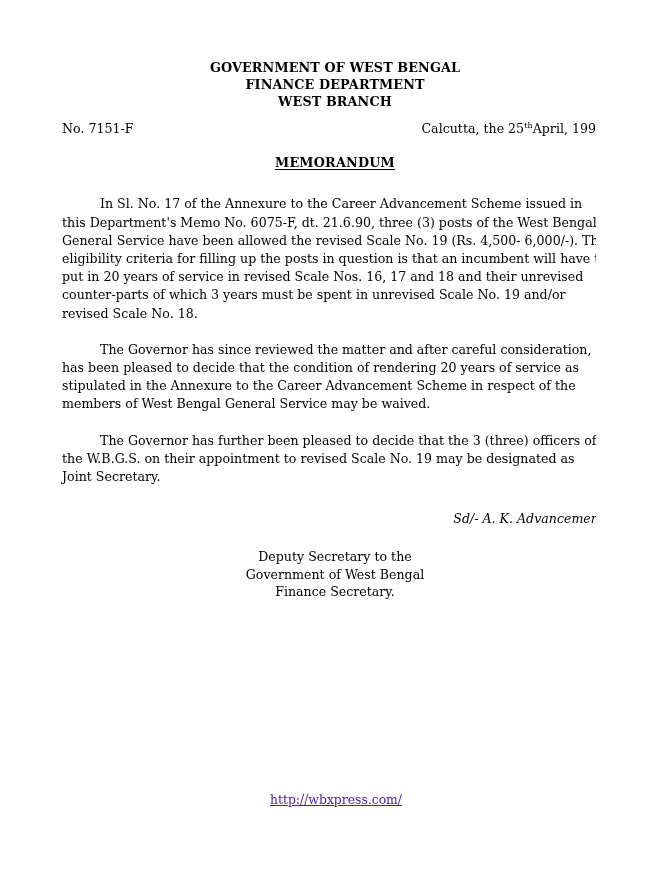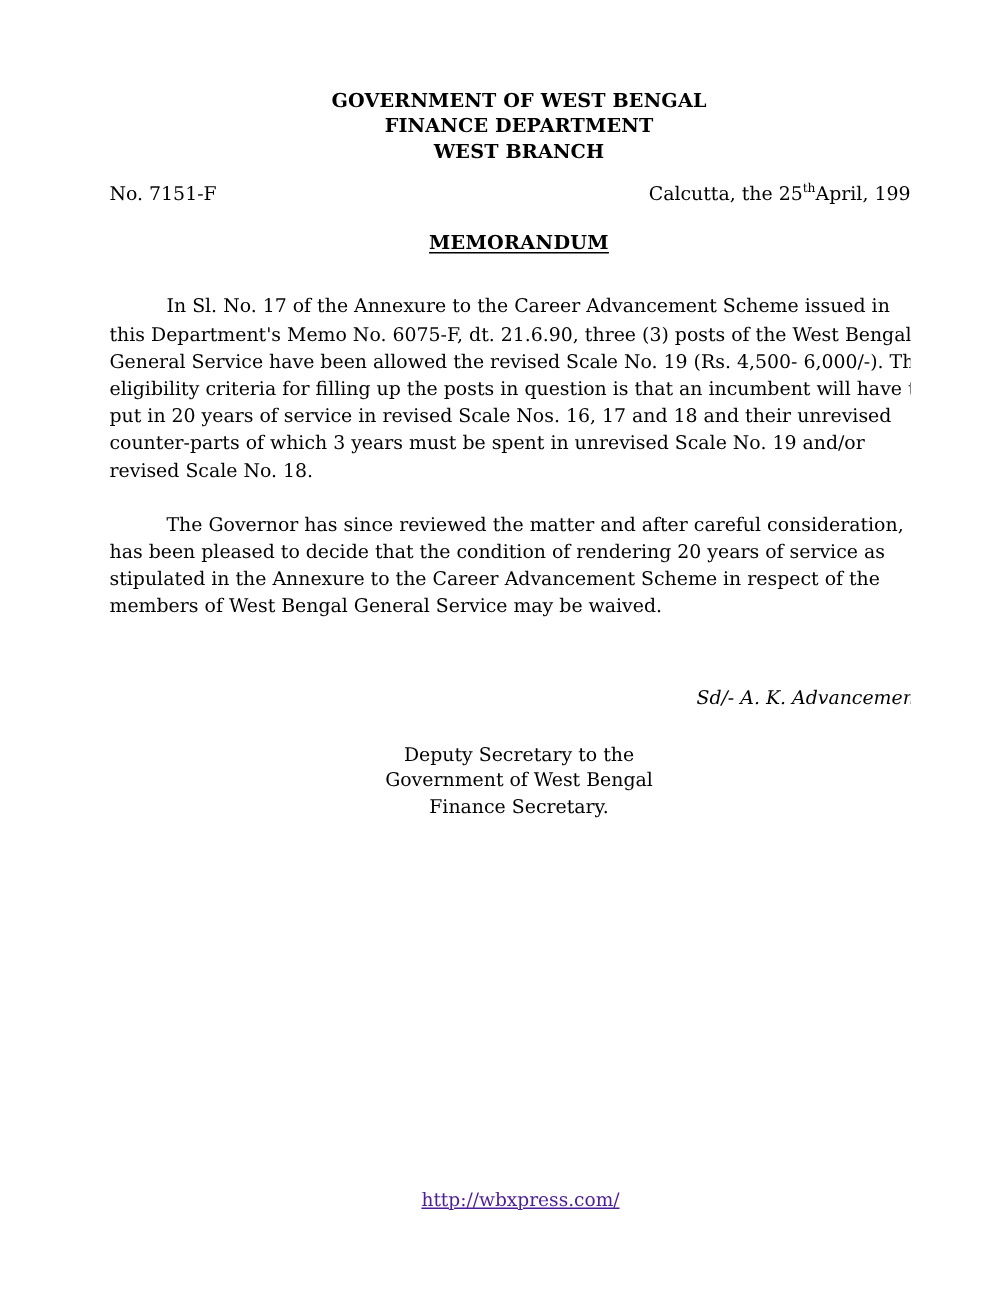--- a/index.html
+++ b/index.html
@@ -10,21 +10,21 @@
   body {
     width: 672px;
     height: 870px;
     position: relative;
     font-family: "DejaVu Serif", "Liberation Serif", serif;
     color: #000000;
     -webkit-font-smoothing: antialiased;
   }
   .page {
     position: absolute;
-    left: 11px;
+    left: 0;
     top: 0;
     width: 596px;
     height: 870px;
     overflow: hidden;
     border-radius: 25px;
   }
   .content {
     position: absolute;
     left: 62px;
     top: 60px;
@@ -136,20 +136,21 @@
 
     <div class="memo-title">
       <span>MEMORANDUM</span>
     </div>
 
     <div class="body-block">
       <p class="para">In Sl. No. 17 of the Annexure to the Career Advancement Scheme issued in this Department's Memo No. 6075-F, dt. 21.6.90, three (3) posts of the West Bengal General Service have been allowed the revised Scale No. 19 (Rs. 4,500- 6,000/-). The eligibility criteria for filling up the posts in question is that an incumbent will have to put in 20 years of service in revised Scale Nos. 16, 17 and 18 and their unrevised counter-parts of which 3 years must be spent in unrevised Scale No. 19 and/or revised Scale No. 18.</p>
       <div class="gap-1"></div>
       <p class="para">The Governor has since reviewed the matter and after careful consideration, has been pleased to decide that the condition of rendering 20 years of service as stipulated in the Annexure to the Career Advancement Scheme in respect of the members of West Bengal General Service may be waived.</p>
       <div class="gap-1"></div>
+      <p class="para">The Governor has further been pleased to decide that the 3 (three) officers of the W.B.G.S. on their appointment to revised Scale No. 19 may be designated as Joint Secretary.</p>
     </div>
 
     <div class="signature">Sd/- A. K. Advancement,</div>
 
     <div class="designation">
       <div>Deputy Secretary to the</div>
       <div>Government of West Bengal</div>
       <div>Finance Secretary.</div>
     </div>
 

